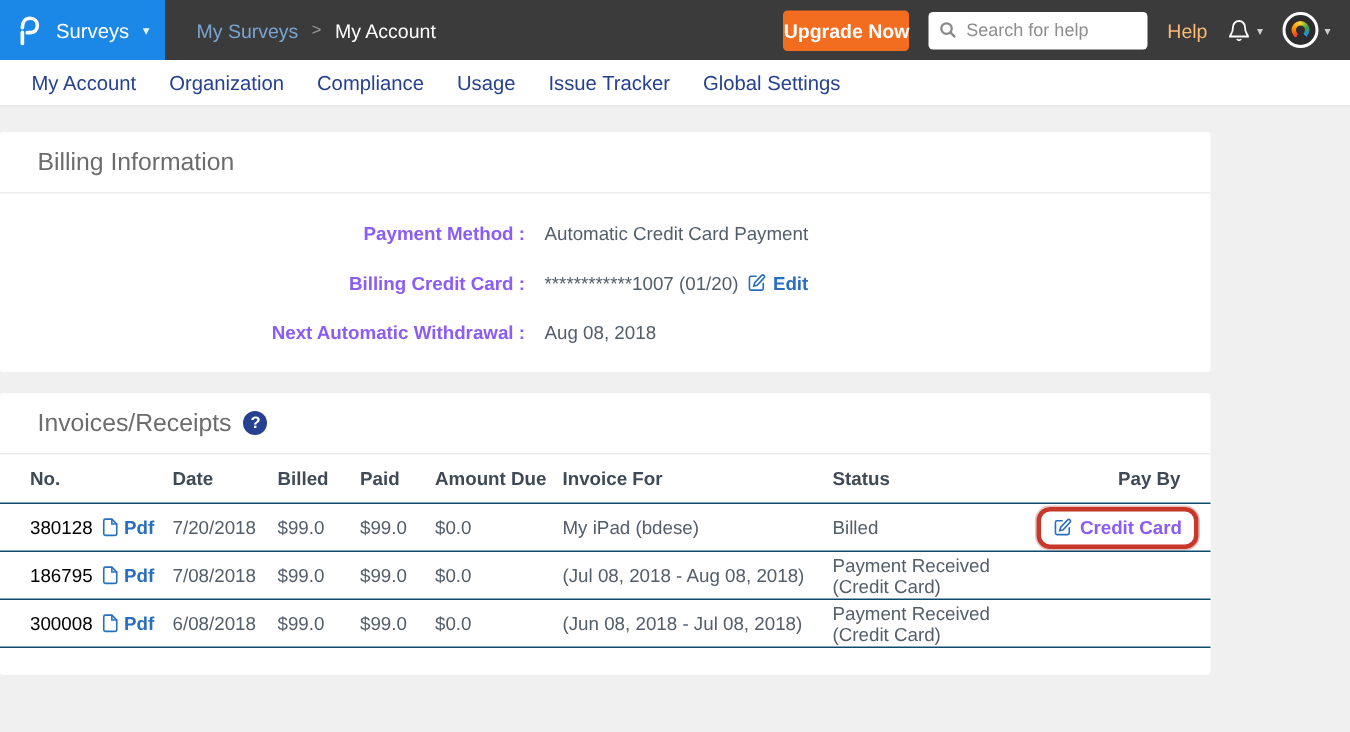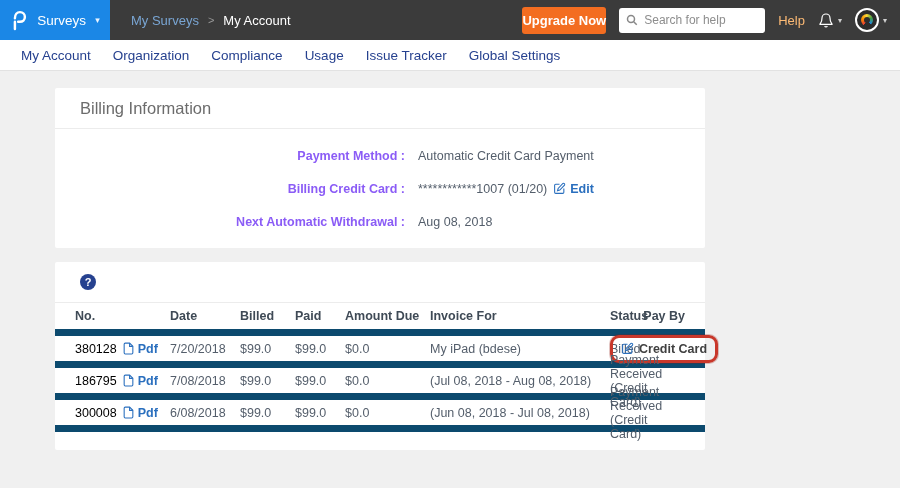--- a/index.html
+++ b/index.html
@@ -58,21 +58,21 @@
     background: #fff; height: 31px; display: flex; align-items: center;
     padding-left: 10px; border-bottom: 1px solid #e2e2e2;
   }
   .nav-tab {
     color: #26418f; font-size: 13.5px; padding: 0 11px; height: 100%;
     display: flex; align-items: center; cursor: pointer; text-decoration: none;
   }
   .nav-tab.active { text-decoration: underline; text-underline-offset: 3px; }
 
   
-  .card { background: #fff; width: 650px; margin-left: 55px; border-radius: 2px; }
+  .card { background: #fff; width: 807px; border-radius: 2px; }
   .card-billing { margin-top: 17px; height: 160px; }
   .card-invoices { margin-top: 14px; padding-bottom: 18px; }
   .card-header {
     height: 41px; padding: 0 25px; display: flex; align-items: center; gap: 8px;
     border-bottom: 1px solid #ececec; color: #6c6c6c; font-size: 16.5px;
   }
   .help-badge {
     width: 16px; height: 16px; border-radius: 50%; background: #26418f; color: #fff;
     font-size: 11px; font-weight: bold; display: flex; align-items: center; justify-content: center;
     cursor: pointer;
@@ -81,35 +81,35 @@
   
   .fields { padding-top: 10px; }
   .field-row { display: flex; align-items: center; height: 33px; }
   .field-label { width: 350px; text-align: right; font-weight: bold; color: #8b5cf6; }
   .field-value { margin-left: 13px; display: flex; align-items: center; gap: 6px; }
   .edit-link { color: #2a6fbe; font-weight: bold; display: inline-flex; align-items: center; gap: 4px; cursor: pointer; text-decoration: none; }
 
   
   .t-row {
     display: flex; align-items: center; height: 32px; padding: 0 20px;
-    border-bottom: 7px solid #0c4a6e;
+    border-bottom: 1px solid #0c4a6e;
   }
   .t-head { height: 33px; font-weight: bold; color: #3f4a56; }
   .col { flex-shrink: 0; }
   .col-no     { width: 95px; display: flex; align-items: center; gap: 6px; }
   .col-date   { width: 70px; }
   .col-billed { width: 55px; }
   .col-paid   { width: 50px; }
   .col-due    { width: 85px; }
   .col-for    { width: 180px; }
   .col-status { flex: 1 1 auto; min-width: 0; }
   .col-pay    { width: 110px; display: flex; justify-content: flex-end; align-items: center; }
   .num-link { color: #000000; cursor: pointer; text-decoration: none; }
   .pdf-link { color: #2a6fbe; font-weight: bold; display: inline-flex; align-items: center; gap: 4px; cursor: pointer; text-decoration: none; }
-  .pay-link { color: #404040; font-weight: bold; display: inline-flex; align-items: center; gap: 5px; cursor: pointer; text-decoration: none; white-space: nowrap; }
+  .pay-link { color: #8b5cf6; font-weight: bold; display: inline-flex; align-items: center; gap: 5px; cursor: pointer; text-decoration: none; white-space: nowrap; }
   .red-annotation {
     display: inline-flex; align-items: center;
     border: 3px solid #c8372a; border-radius: 9px;
     padding: 4px 8px; margin: -6px -12px -6px 0;
     box-shadow: 0 0 0 1px rgba(140,20,10,.25);
   }
   svg { display: block; }
 </style>
 </head>
 <body>
@@ -195,20 +195,21 @@
     </div>
     <div class="field-row">
       <span class="field-label">Next Automatic Withdrawal :</span>
       <span class="field-value">Aug 08, 2018</span>
     </div>
   </div>
 </div>
 
 <div class="card card-invoices">
   <div class="card-header">
+    <span>Invoices/Receipts</span>
     <span class="help-badge">?</span>
   </div>
 
   <div class="t-row t-head">
     <span class="col col-no">No.</span>
     <span class="col col-date">Date</span>
     <span class="col col-billed">Billed</span>
     <span class="col col-paid">Paid</span>
     <span class="col col-due">Amount Due</span>
     <span class="col col-for">Invoice For</span>

